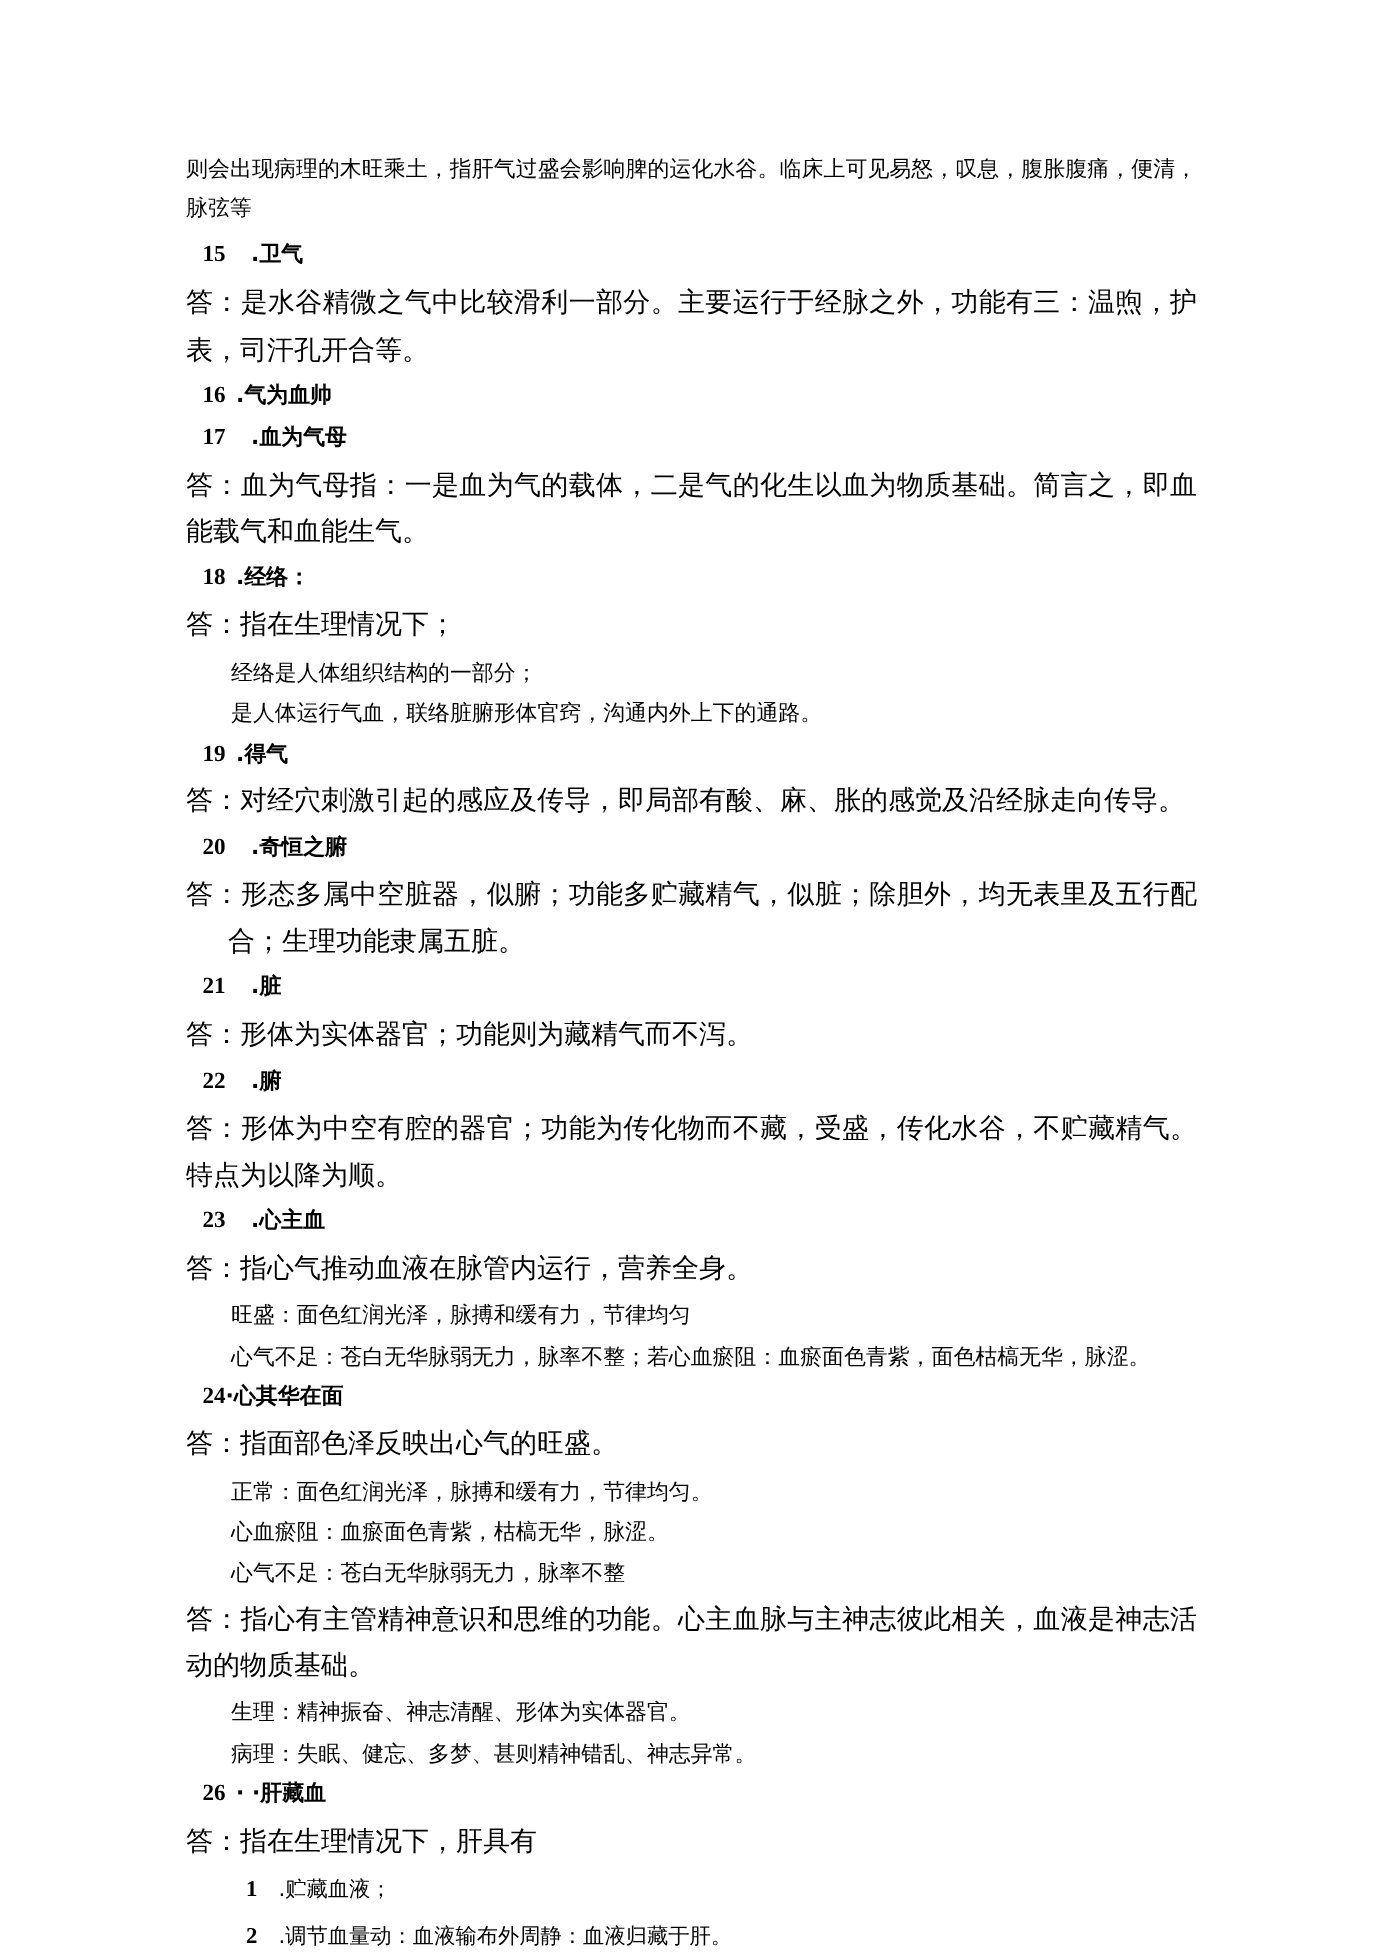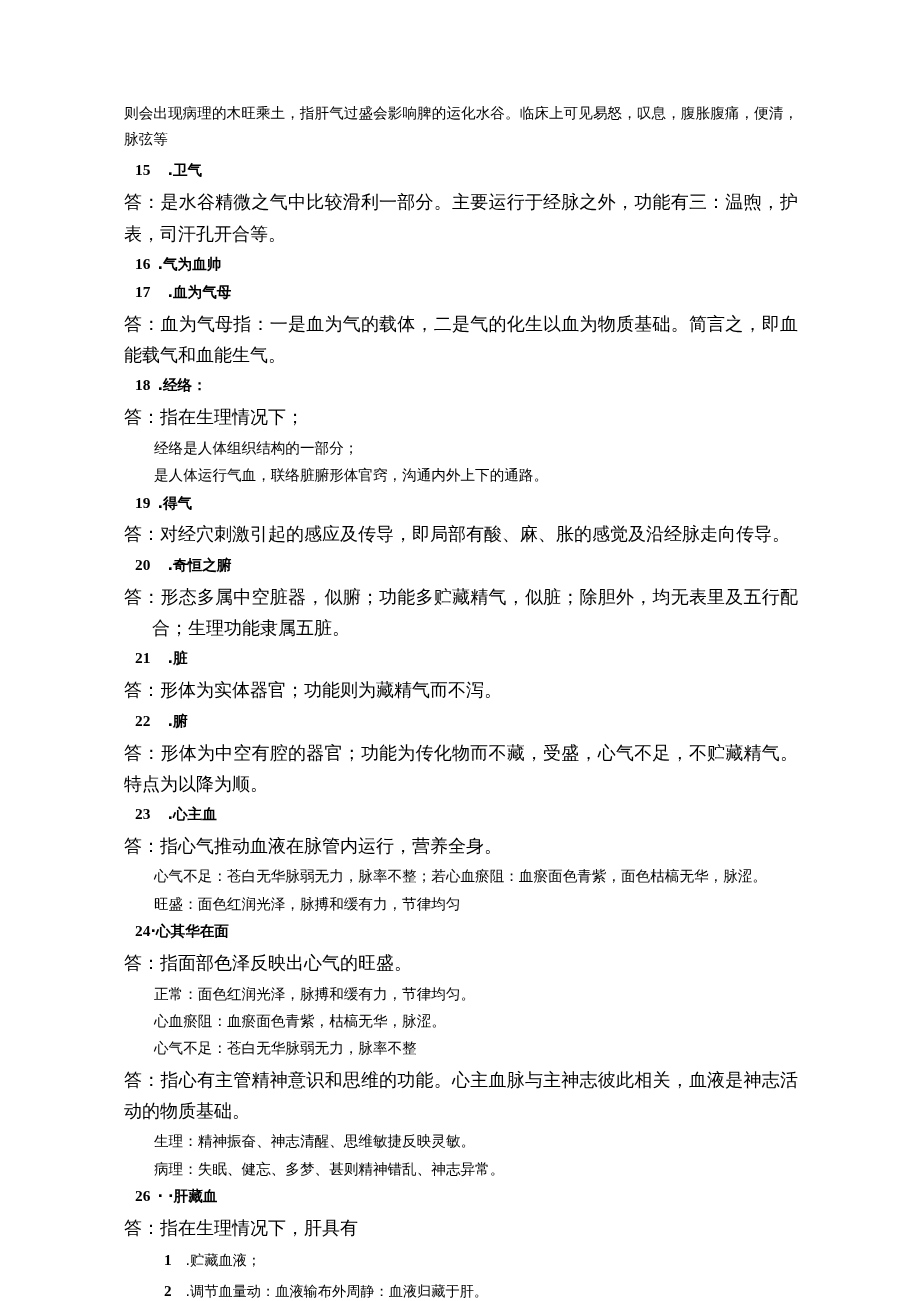--- a/index.html
+++ b/index.html
@@ -77,21 +77,20 @@
 
   
   .subline {
     font-size: 14.6px;
     line-height: 1.74;
     margin: 0 0 2px 0;
     padding-left: 30px;
     text-align: justify;
     text-justify: inter-ideograph;
     word-break: break-all;
-    font-family: Liberation Serif, serif;
   }
 
   
   .numitem {
     font-size: 14.6px;
     line-height: 1.80;
     margin: 0 0 3px 0;
     padding-left: 40px;
     white-space: nowrap;
   }
@@ -155,39 +154,39 @@
     <p class="answer hang">答：形态多属中空脏器，似腑；功能多贮藏精气，似脏；除胆外，均无表里及五行配合；生理功能隶属五脏。</p>
 
     <div class="entry-head gap-wide">
       <span class="entry-num">21</span><span class="entry-sep"></span><span class="entry-term">.</span><span class="entry-term">脏</span>
     </div>
     <p class="answer">答：形体为实体器官；功能则为藏精气而不泻。</p>
 
     <div class="entry-head gap-wide">
       <span class="entry-num">22</span><span class="entry-sep"></span><span class="entry-term">.</span><span class="entry-term">腑</span>
     </div>
-    <p class="answer">答：形体为中空有腔的器官；功能为传化物而不藏，受盛，心气不足，不贮藏精气。特点为以降为顺。</p>
+    <p class="answer">答：形体为中空有腔的器官；功能为传化物而不藏，受盛，传化水谷，不贮藏精气。特点为以降为顺。</p>
 
     <div class="entry-head gap-wide">
       <span class="entry-num">23</span><span class="entry-sep"></span><span class="entry-term">.</span><span class="entry-term">心主血</span>
     </div>
     <p class="answer">答：指心气推动血液在脉管内运行，营养全身。</p>
+    <p class="subline">旺盛：面色红润光泽，脉搏和缓有力，节律均匀</p>
     <p class="subline">心气不足：苍白无华脉弱无力，脉率不整；若心血瘀阻：血瘀面色青紫，面色枯槁无华，脉涩。</p>
-    <p class="subline">旺盛：面色红润光泽，脉搏和缓有力，节律均匀</p>
 
     <div class="entry-head gap-none">
       <span class="entry-num">24</span><span class="entry-sep"></span><span class="entry-term">·</span><span class="entry-term">心其华在面</span>
     </div>
     <p class="answer">答：指面部色泽反映出心气的旺盛。</p>
     <p class="subline">正常：面色红润光泽，脉搏和缓有力，节律均匀。</p>
     <p class="subline">心血瘀阻：血瘀面色青紫，枯槁无华，脉涩。</p>
     <p class="subline">心气不足：苍白无华脉弱无力，脉率不整</p>
 
     <p class="answer">答：指心有主管精神意识和思维的功能。心主血脉与主神志彼此相关，血液是神志活动的物质基础。</p>
-    <p class="subline">生理：精神振奋、神志清醒、思维敏捷反映灵敏。</p>
+    <p class="subline">生理：精神振奋、神志清醒、形体为实体器官。</p>
     <p class="subline">病理：失眠、健忘、多梦、甚则精神错乱、神志异常。</p>
 
     <div class="entry-head gap-narrow">
       <span class="entry-num">26</span><span class="entry-sep"></span><span class="entry-term">· ·</span><span class="entry-term">肝藏血</span>
     </div>
     <p class="answer">答：指在生理情况下，肝具有</p>
 
     <div class="numitem">
       <span class="n">1</span><span class="nsep"></span><span class="ntext">.</span><span class="ntext">贮藏血液；</span>
     </div>

